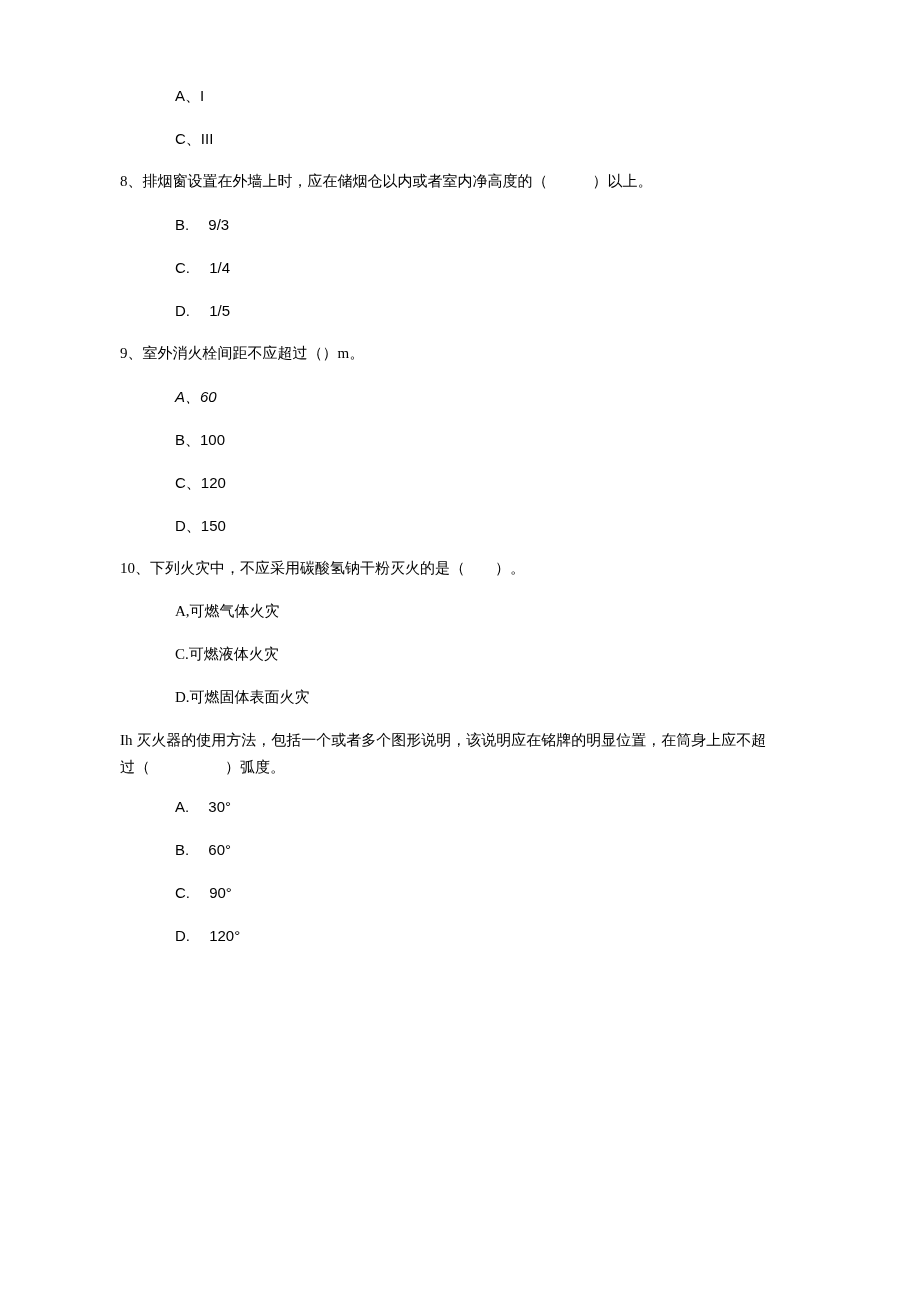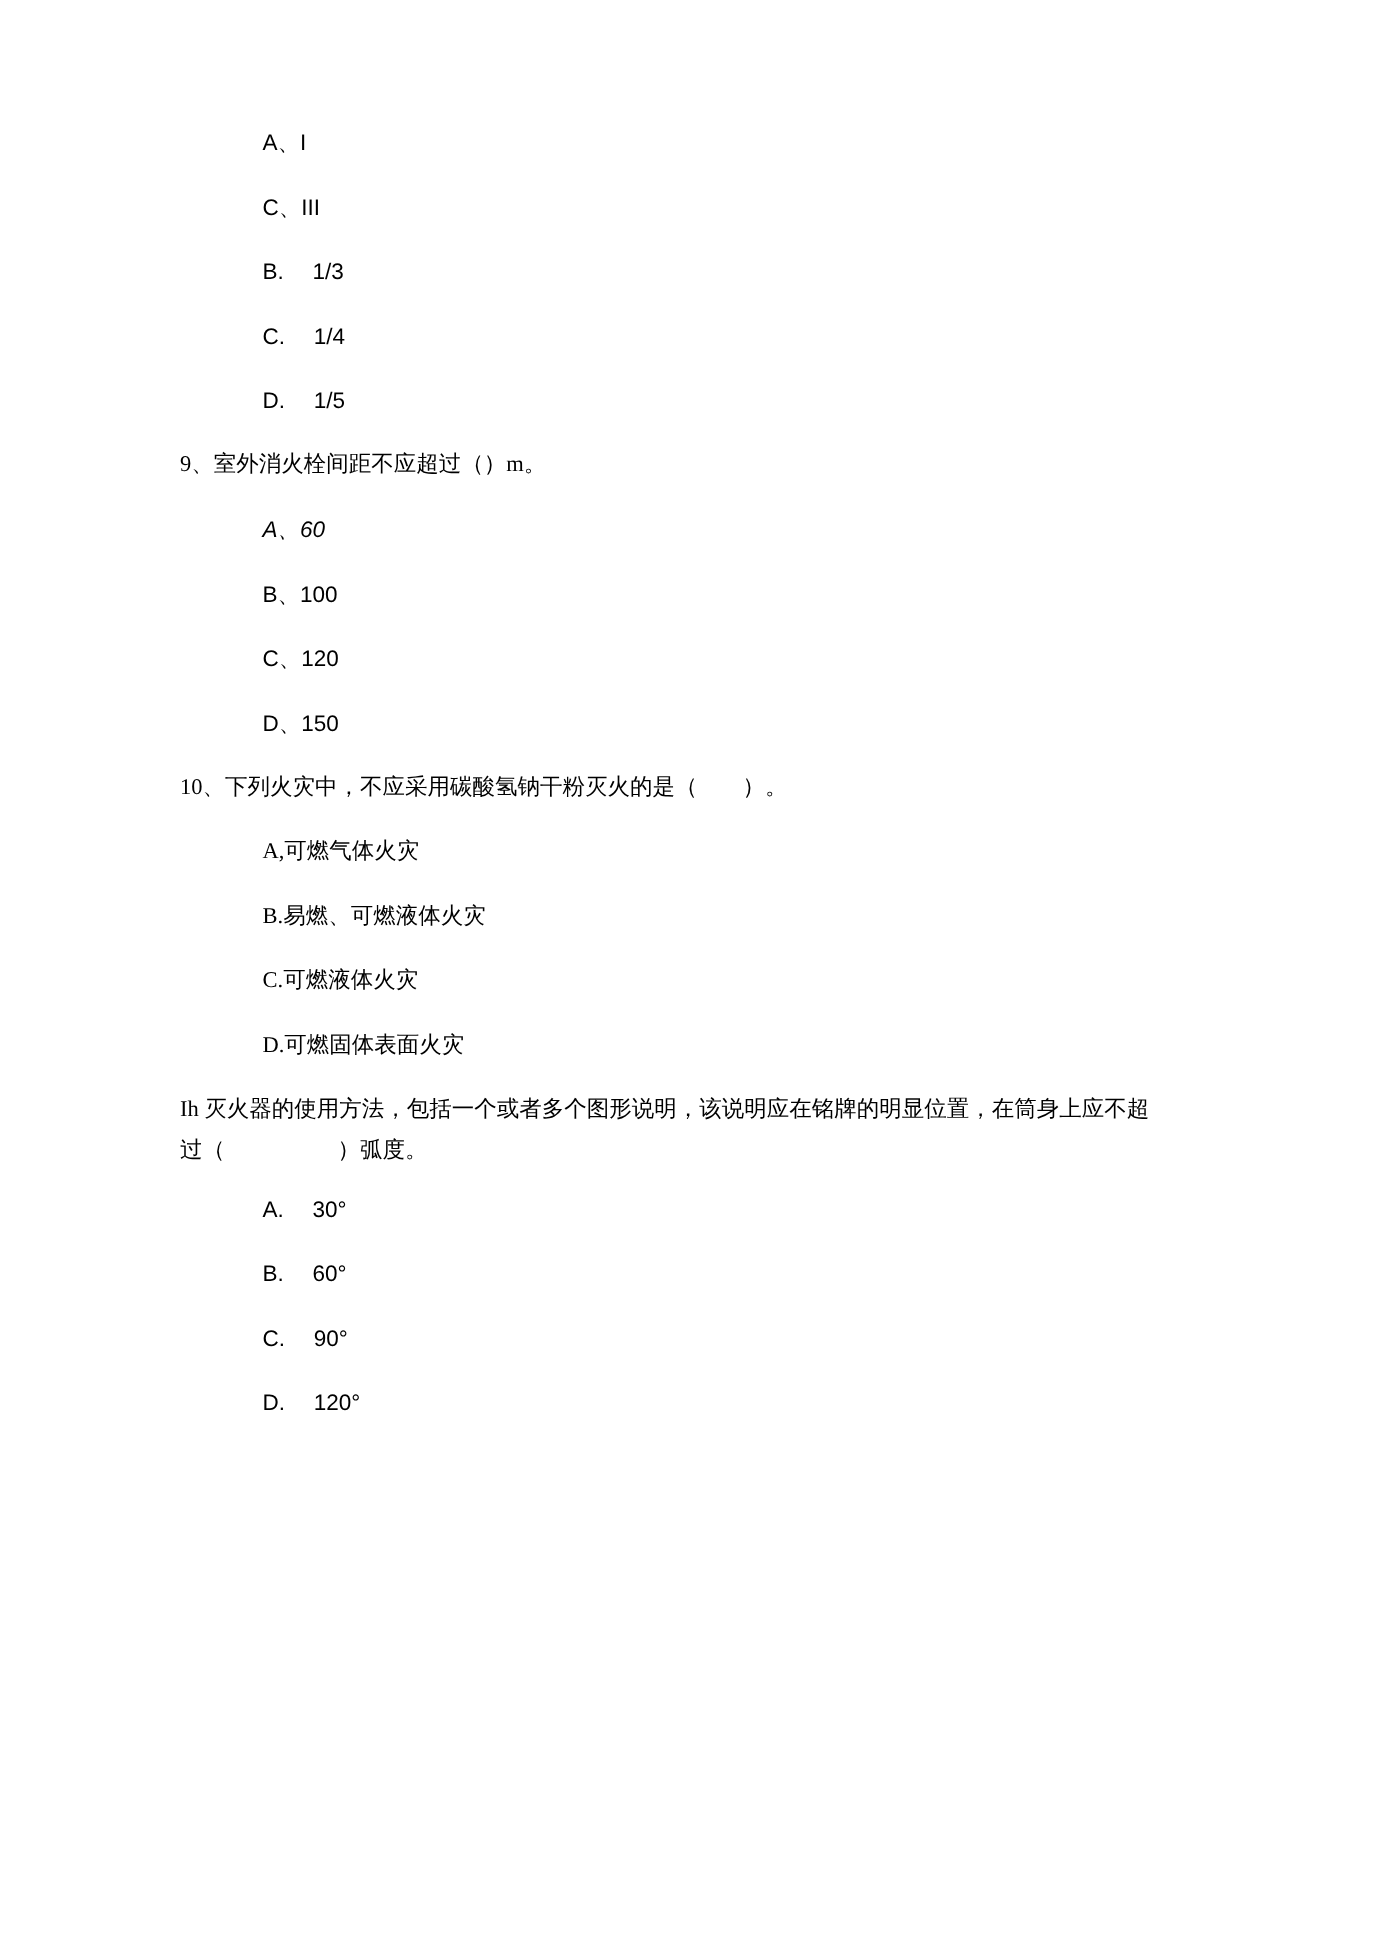--- a/index.html
+++ b/index.html
@@ -33,33 +33,33 @@
   }
 </style>
 </head>
 <body>
 
 <div class="page">
 
   <div class="option">A、I</div>
   <div class="option">C、III</div>
 
-  <div class="option">B.  1/3</div>
+  <div class="question">8、排烟窗设置在外墙上时，应在储烟仓以内或者室内净高度的（   ）以上。</div>
+  <div class="option">B.  9/3</div>
   <div class="option">C.  1/4</div>
   <div class="option">D.  1/5</div>
 
   <div class="question">9、室外消火栓间距不应超过（）m。</div>
   <div class="option"><span style="font-style:italic;text-align:center;">A、60</span></div>
   <div class="option">B、100</div>
   <div class="option">C、120</div>
   <div class="option">D、150</div>
 
   <div class="question">10、下列火灾中，不应采用碳酸氢钠干粉灭火的是（  ）。</div>
   <div class="option-cn">A,可燃气体火灾</div>
-  <div class="option-cn">B.易燃、可燃液体火灾</div>
   <div class="option-cn">C.可燃液体火灾</div>
   <div class="option-cn">D.可燃固体表面火灾</div>
 
   <div class="question" style="margin-bottom:4px;">
     <div>Ih 灭火器的使用方法，包括一个或者多个图形说明，该说明应在铭牌的明显位置，在筒身上应不超</div>
     <div style="margin-top:6px;">过（     ）弧度。</div>
   </div>
   <div style="height:14px;"></div>
   <div class="option">A.  30°</div>
   <div class="option">B.  60°</div>

